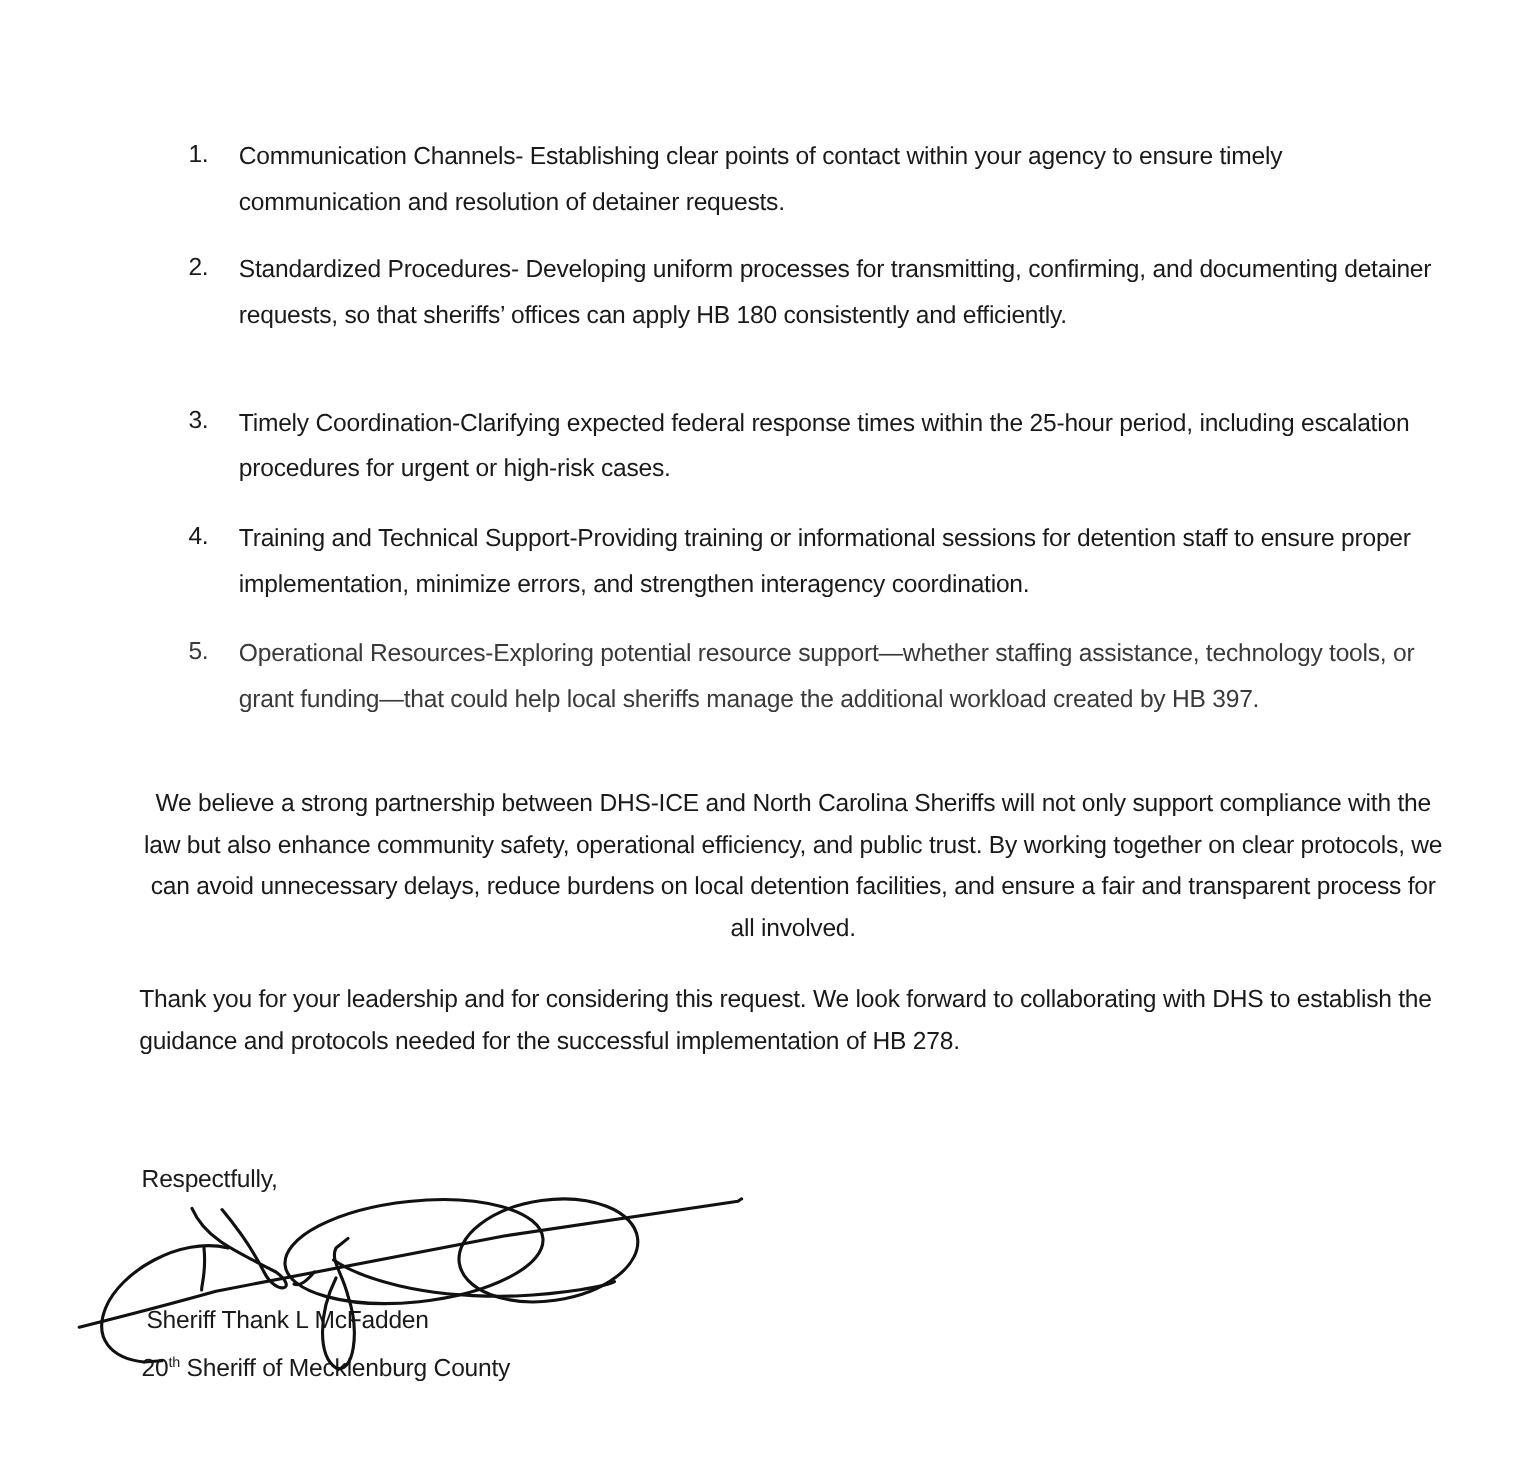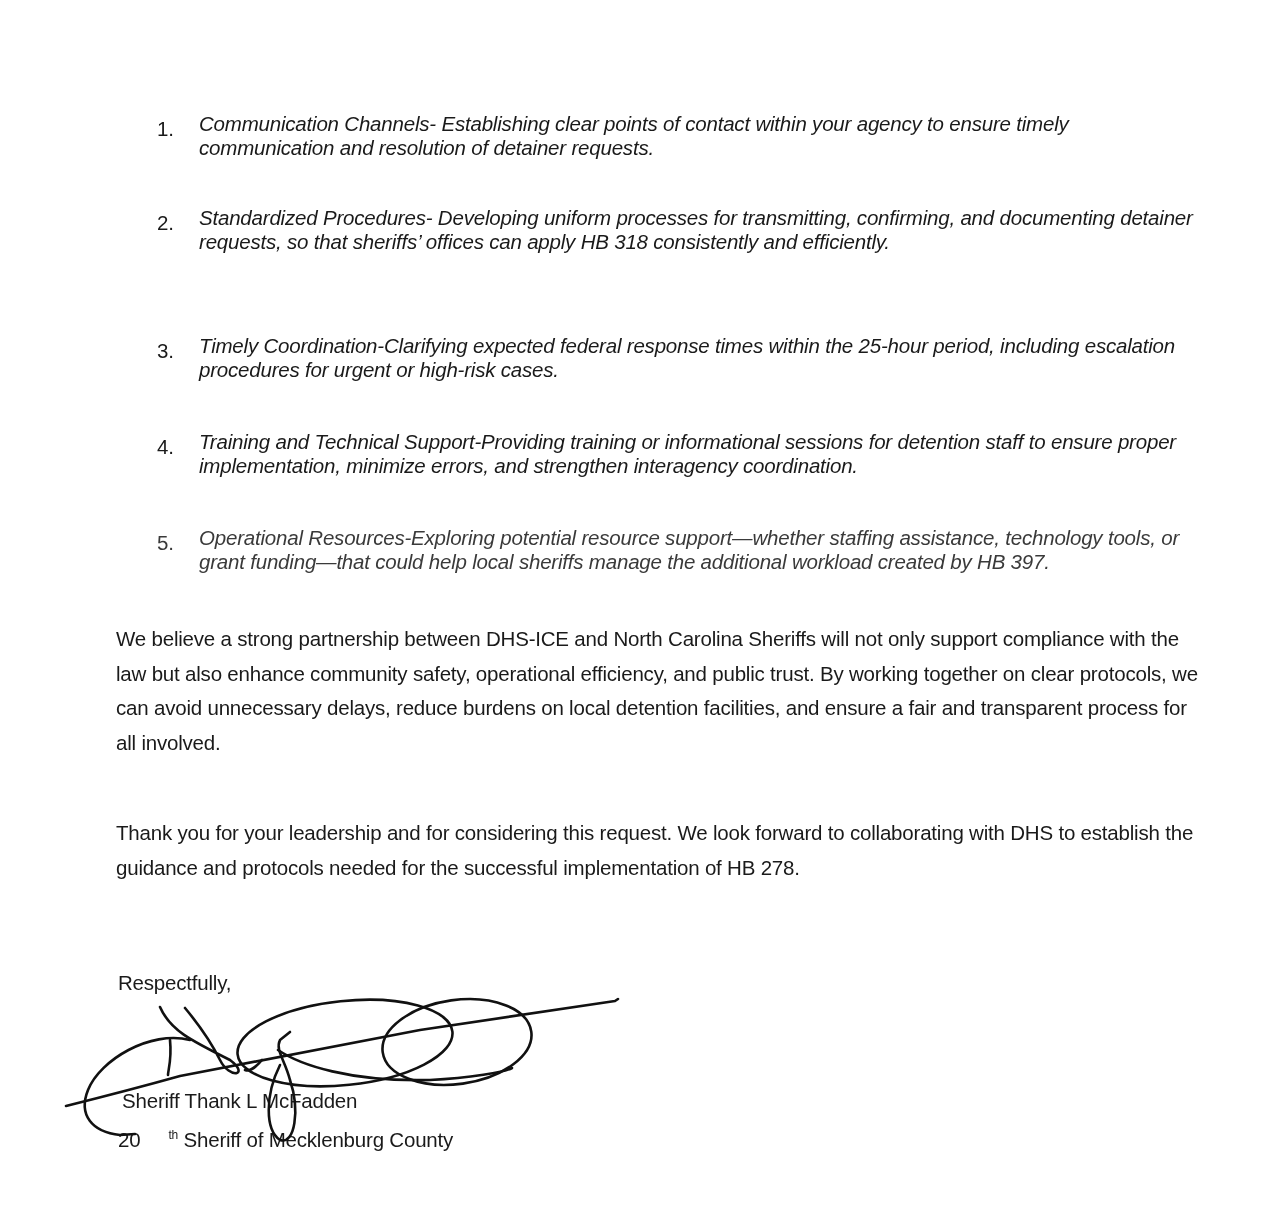--- a/index.html
+++ b/index.html
@@ -30,38 +30,37 @@
       display: flex;
       margin-bottom: 26px;
     }
     .list-item .num {
       width: 42px;
       flex: none;
       line-height: 34px;
     }
     .list-item .body {
       flex: 1;
-      line-height: 24px;
-      font-style: italic;
+      line-height: 38px;
     }
     .li-1 { position: absolute; top: 0; }
     .li-2 { position: absolute; top: 94px; }
     .li-3 { position: absolute; top: 222px; }
     .li-4 { position: absolute; top: 318px; }
     .li-5 { position: absolute; top: 414px; }
     .li-4 .body { width: 1000px; }
     .fade { color: #3a3a3a; }
     .para {
       position: absolute;
       left: 116px;
       width: 1090px;
       line-height: 34.5px;
       margin: 0;
     }
-    .para-1 { top: 622px; }
+    .para-1 { top: 653px; text-align: center; }
     .para-2 { top: 816px; }
     .closing {
       position: absolute;
       left: 118px;
       top: 966px;
       line-height: 34px;
     }
     .sig-name {
       position: absolute;
       left: 122px;
@@ -70,21 +69,20 @@
     }
     .sig-title {
       position: absolute;
       left: 118px;
       top: 1118px;
       line-height: 34px;
     }
     .sig-title sup {
       font-size: 12px;
       vertical-align: 8px;
-      margin-left: 28px;
     }
     .signature {
       position: absolute;
       left: 0;
       top: 0;
       width: 1280px;
       height: 1227px;
       pointer-events: none;
     }
   </style>
@@ -93,21 +91,21 @@
 
 <div>
 
   <div class="list">
     <div class="list-item li-1">
       <span class="num">1.</span>
       <span class="body">Communication Channels- Establishing clear points of contact within your agency to ensure timely communication and resolution of detainer requests.</span>
     </div>
     <div class="list-item li-2">
       <span class="num">2.</span>
-      <span class="body">Standardized Procedures- Developing uniform processes for transmitting, confirming, and documenting detainer requests, so that sheriffs’ offices can apply HB 318 consistently and efficiently.</span>
+      <span class="body">Standardized Procedures- Developing uniform processes for transmitting, confirming, and documenting detainer requests, so that sheriffs’ offices can apply HB 180 consistently and efficiently.</span>
     </div>
     <div class="list-item li-3">
       <span class="num">3.</span>
       <span class="body">Timely Coordination-Clarifying expected federal response times within the 25-hour period, including escalation procedures for urgent or high-risk cases.</span>
     </div>
     <div class="list-item li-4">
       <span class="num">4.</span>
       <span class="body">Training and Technical Support-Providing training or informational sessions for detention staff to ensure proper implementation, minimize errors, and strengthen interagency coordination.</span>
     </div>
     <div class="list-item li-5 fade">

